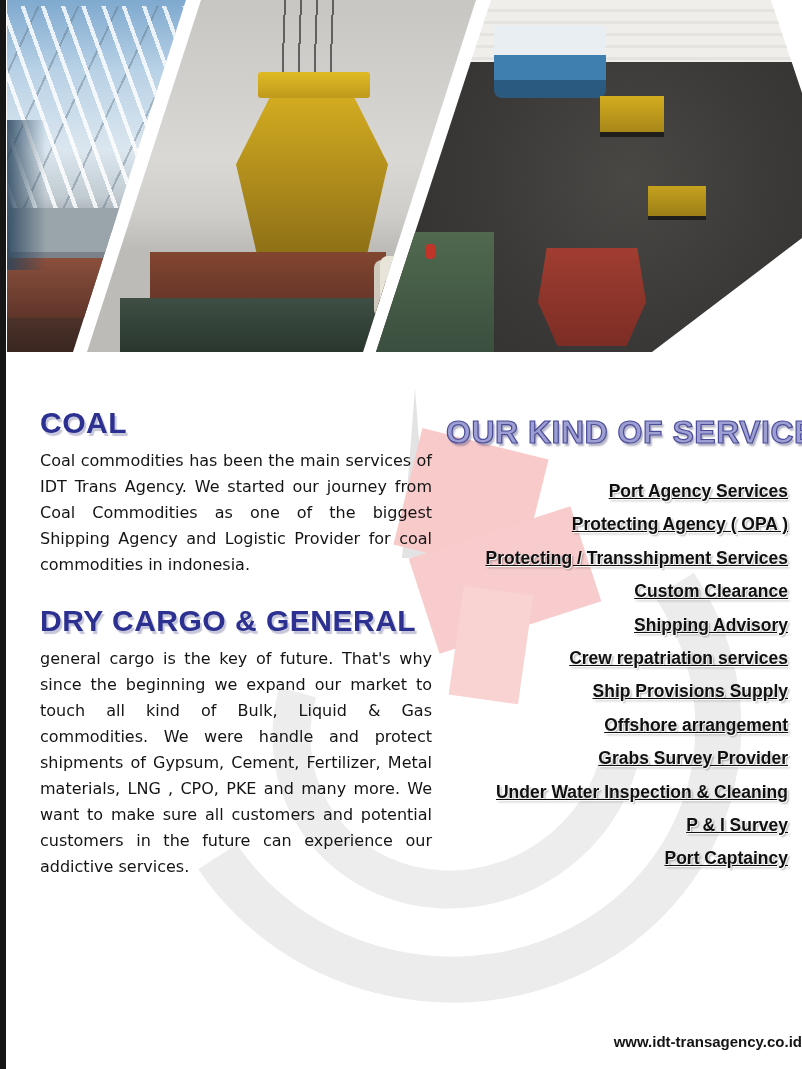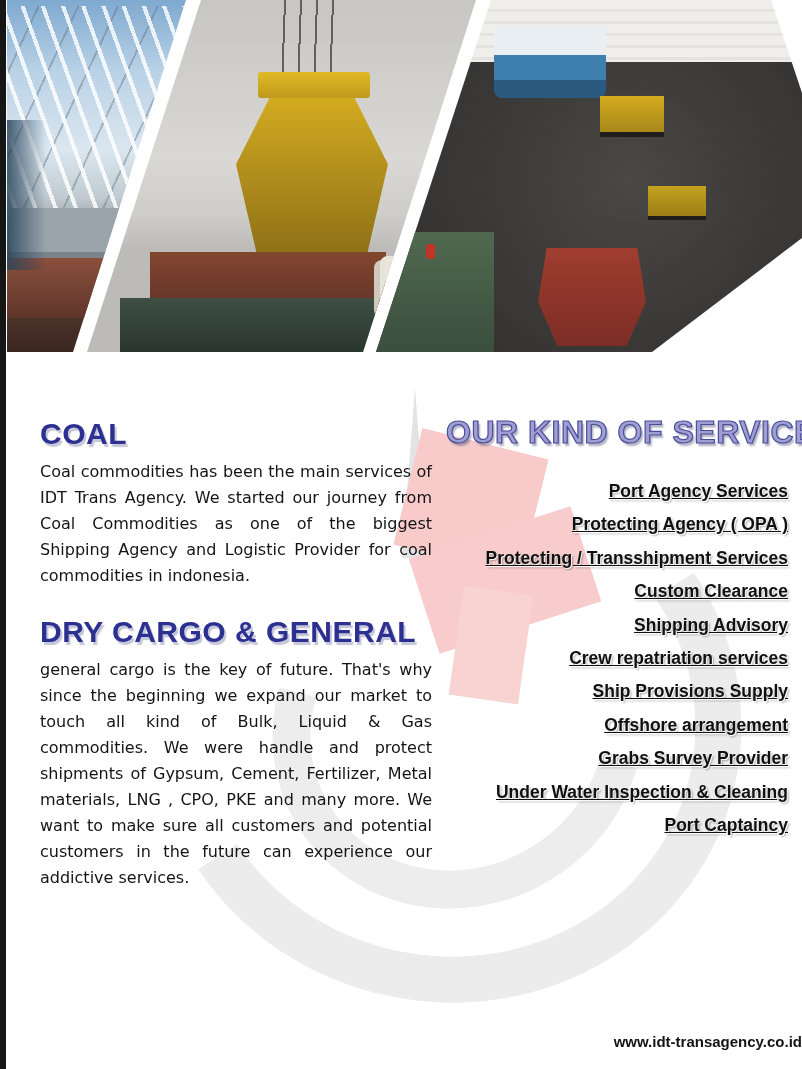--- a/index.html
+++ b/index.html
@@ -57,21 +57,21 @@
     border:46px solid transparent;border-right-color:#ececec;border-bottom-color:#ececec;transform:rotate(12deg);}
   .wm-arc2{position:absolute;left:150px;top:170px;width:300px;height:280px;border-radius:50%;
     border:38px solid transparent;border-left-color:#ededed;border-bottom-color:#ededed;transform:rotate(-30deg);}
   .wm-spike{position:absolute;left:282px;top:8px;width:26px;height:170px;background:#e3e3e3;
     clip-path:polygon(50% 0,100% 100%,0 100%);}
   .wm-pink1{position:absolute;left:286px;top:62px;width:130px;height:120px;background:#f8caca;transform:rotate(14deg);}
   .wm-pink2{position:absolute;left:300px;top:150px;width:170px;height:100px;background:#f8cccc;transform:rotate(-18deg);}
   .wm-pink3{position:absolute;left:336px;top:210px;width:70px;height:110px;background:#f9d2d2;transform:rotate(8deg);}
 
   
-  .col-left{position:absolute;left:40px;top:417px;width:392px;}
+  .col-left{position:absolute;left:40px;top:406px;width:392px;}
   .section-title{font-family:"Liberation Sans",sans-serif;font-size:30px;font-weight:700;letter-spacing:.5px;
     color:#2c3191;text-shadow:2px 2.5px 1px rgba(150,150,185,.55);margin:0 0 8px 0;}
   .body-text{font-family:"DejaVu Sans",sans-serif;font-size:16px;line-height:26px;color:#141414;
     text-align:justify;margin:0 0 26px 0;}
 
   .col-right{position:absolute;left:446px;top:414px;width:342px;}
   .services-title{font-family:"Liberation Sans",sans-serif;font-size:32px;font-weight:700;letter-spacing:.5px;
     text-align:center;color:#9d9ed1;-webkit-text-stroke:1.2px #4b4c99;
     text-shadow:2px 3px 2px rgba(80,80,125,.45);margin:0 0 24px 0;white-space:nowrap;}
   .services-list{list-style:none;margin:0;padding:0;}
@@ -151,20 +151,21 @@
         <li>Crew repatriation services</li>
 
         <li>Ship Provisions Supply</li>
 
         <li>Offshore arrangement</li>
 
         <li>Grabs Survey Provider</li>
 
         <li>Under Water Inspection &amp; Cleaning</li>
 
+        <li>P &amp; I Survey</li>
 
 
         <li>Port Captaincy</li>
       </ul>
   </div>
 
   <div class="footer">
     <a class="footer-url" href="#">www.idt-transagency.co.id</a>
   </div>
 

